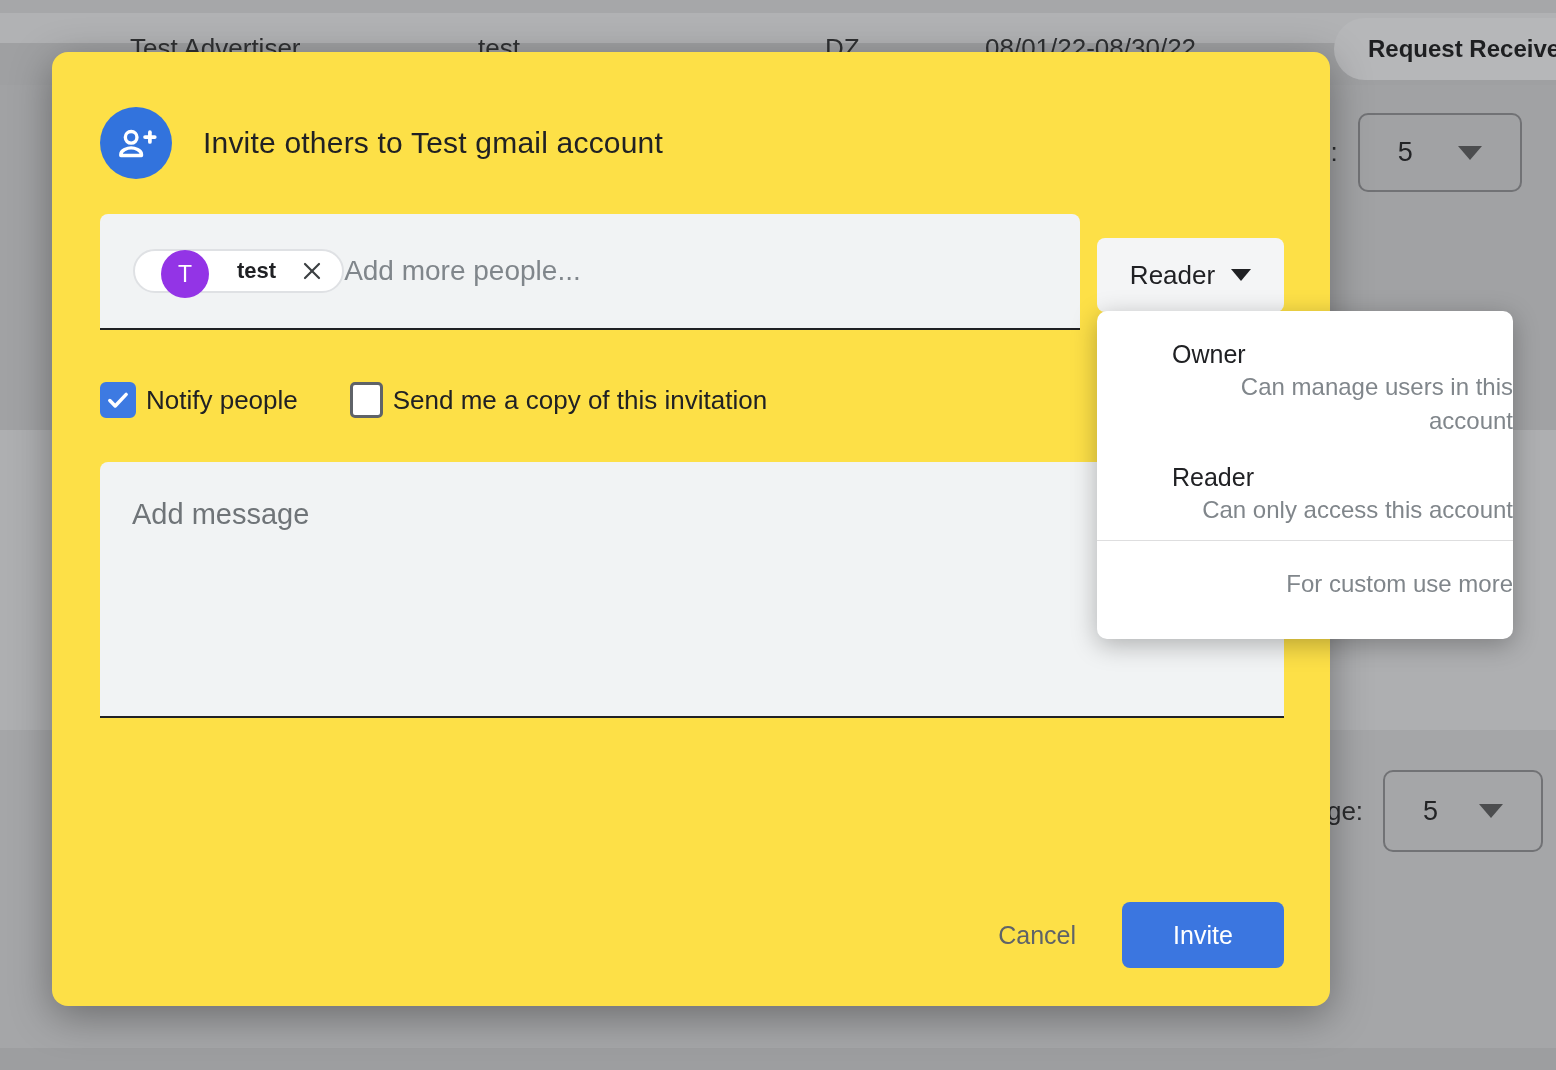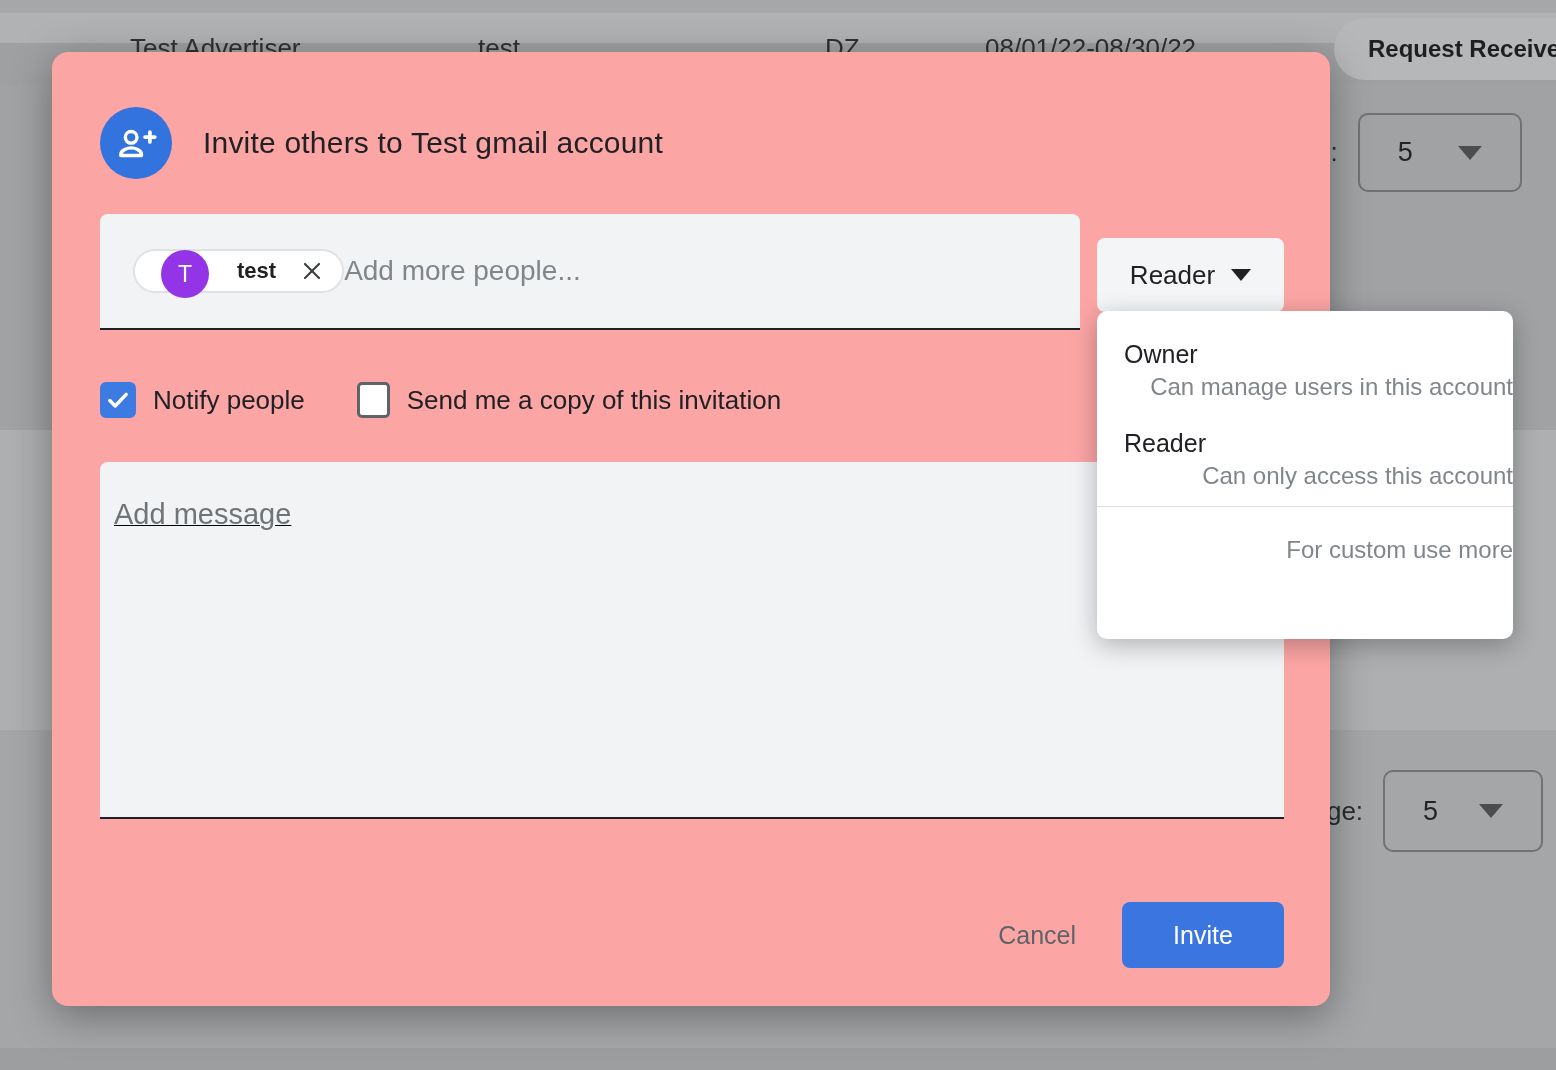--- a/index.html
+++ b/index.html
@@ -32,21 +32,21 @@
   .select-box { border:2px solid #717275; border-radius:10px; height:79px;
     display:flex; align-items:center; justify-content:space-between;
     padding:0 38px; color:#232426; font-size:27px; }
   .select-top { width:164px; }
   .select-bottom { width:160px; height:82px; }
   .tri { width:0; height:0; border-left:12px solid transparent;
     border-right:12px solid transparent; border-top:14px solid #4c4d4f; }
 
   
   .modal { position:absolute; left:52px; top:52px; width:1278px; height:954px;
-    background:#fca5a5; border-radius:16px; box-shadow:0 10px 40px rgba(0,0,0,.35); }
+    background:#fde047; border-radius:16px; box-shadow:0 10px 40px rgba(0,0,0,.35); }
 
   .dlg-header { position:absolute; left:48px; top:55px; display:flex; align-items:center; }
   .icon-circle { width:72px; height:72px; border-radius:50%; background:#3273dd;
     display:flex; align-items:center; justify-content:center; }
   .dlg-title { margin-left:31px; font-size:30px; color:#202124; letter-spacing:.2px; }
 
   .people-field { position:absolute; left:48px; top:162px; width:980px; height:116px;
     background:#f1f3f4; border-radius:8px 8px 0 0; border-bottom:2px solid #1f2023;
     display:flex; align-items:center; padding-left:33px; }
   .chip { display:inline-flex; align-items:center; height:44px; border:2px solid #dfe1e4;
@@ -64,39 +64,39 @@
   .role-btn .tri { border-left-width:10px; border-right-width:10px;
     border-top-width:12px; border-top-color:#202124; margin-left:16px; }
 
   .cb-row { position:absolute; left:48px; top:330px; display:flex; align-items:center; }
   .checkbox { width:36px; height:36px; border-radius:6px; border:3px solid #5f6368;
     background:#fff; display:flex; align-items:center; justify-content:center; cursor:pointer; }
   .checkbox .check { display:none; }
   .checkbox.checked { background:#3d7ae2; border-color:#3d7ae2; }
   .checkbox.checked .check { display:block; }
   .cb2 { width:33px; height:36px; border-radius:5px; }
-  .cb-label { font-size:26px; color:#202124; margin-left:17px;text-align:right; }
+  .cb-label { font-size:26px; color:#202124; margin-left:10px;text-align:right; }
   .cb-gap { width:52px; }
 
-  .msg-box { position:absolute; left:48px; top:410px; width:1184px; height:357px;
+  .msg-box { position:absolute; left:48px; top:410px; width:1184px; height:256px;
     background:#f1f3f4; border-radius:8px 8px 0 0; border-bottom:2px solid #202124;
-    padding:36px 14px; cursor:text;text-decoration:underline; }
+    padding:36px 32px; cursor:text; }
   .msg-placeholder { font-size:29px; color:#6f7478; }
 
   .dlg-actions { position:absolute; right:46px; top:850px; display:flex;
     align-items:center; height:66px; }
   .cancel-btn { font-size:25px; color:#5f6368; cursor:pointer; padding:10px 8px; }
   .invite-btn { margin-left:38px; width:162px; height:66px; background:#3b76e0;
     border:none; border-radius:8px; color:#fff; font-size:25px;
     font-family:"Liberation Sans", sans-serif; cursor:pointer; }
 
   
   .role-menu { position:absolute; left:1097px; top:311px; width:416px; height:328px;
     background:#fff; border-radius:10px; box-shadow:0 6px 26px rgba(0,0,0,.28); z-index:5; }
-  .menu-item { padding-left:27px; cursor:pointer; }
+  .menu-item { padding-left:27px; cursor:pointer;margin-left:48px; }
   .menu-item-1 { padding-top:27px; }
   .menu-item-2 { padding-top:23px; }
   .menu-item-3 { padding-top:26px; }
   .menu-name { font-size:25px; font-weight:500; color:#202124; line-height:32px; }
   .menu-desc { font-size:24px; color:#80868b; line-height:34px;text-align:right; }
   .menu-divider { height:1px; background:#dededf; margin-top:13px; }
 </style>
 </head>
 <body>
 

